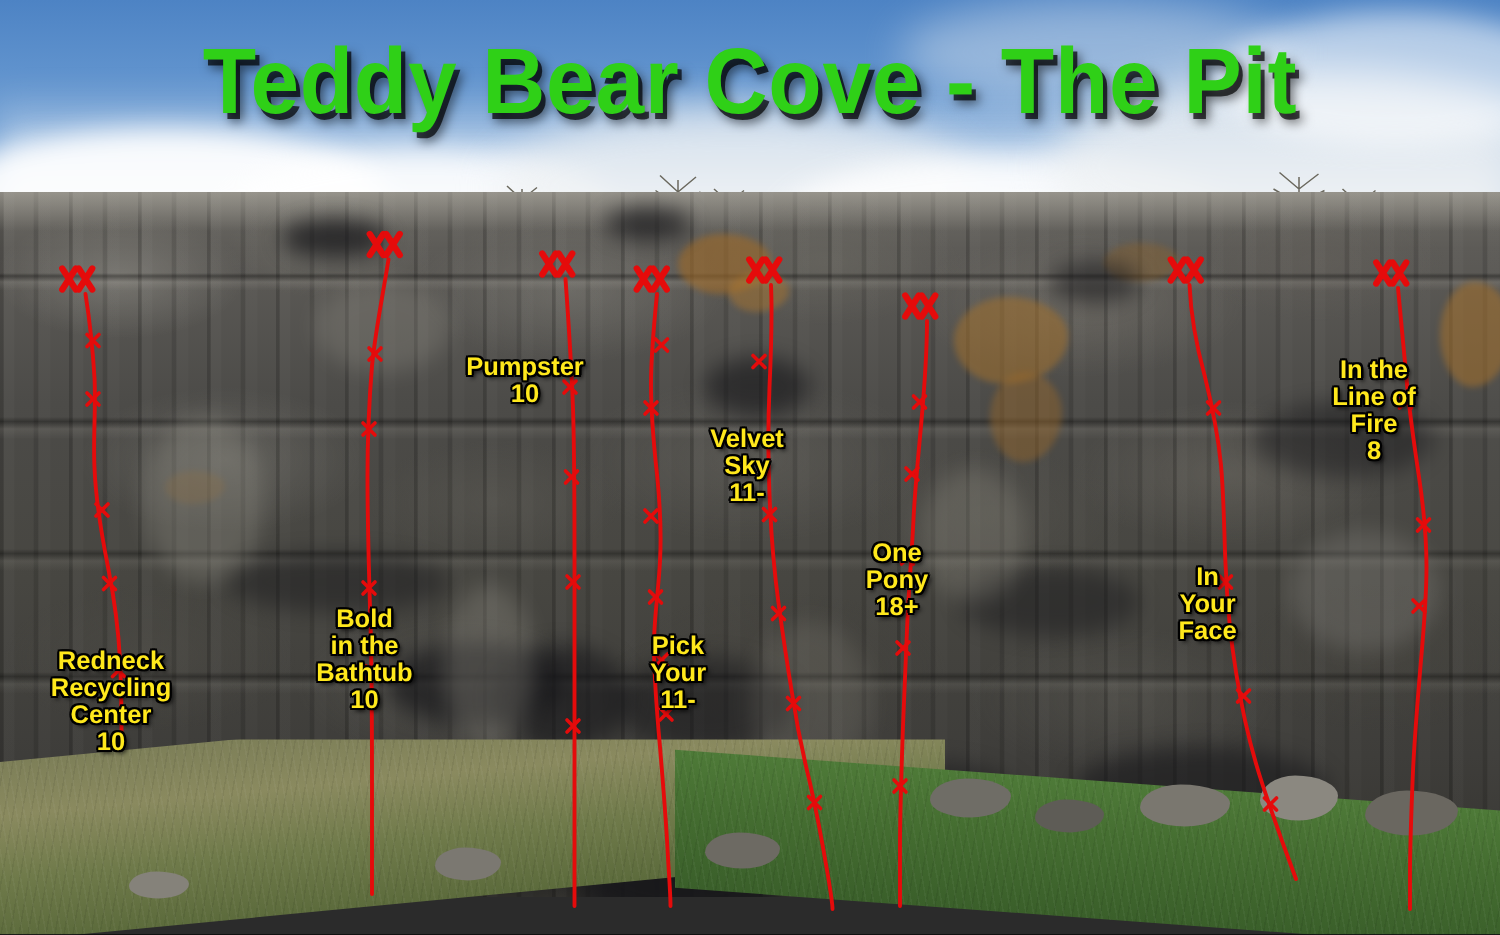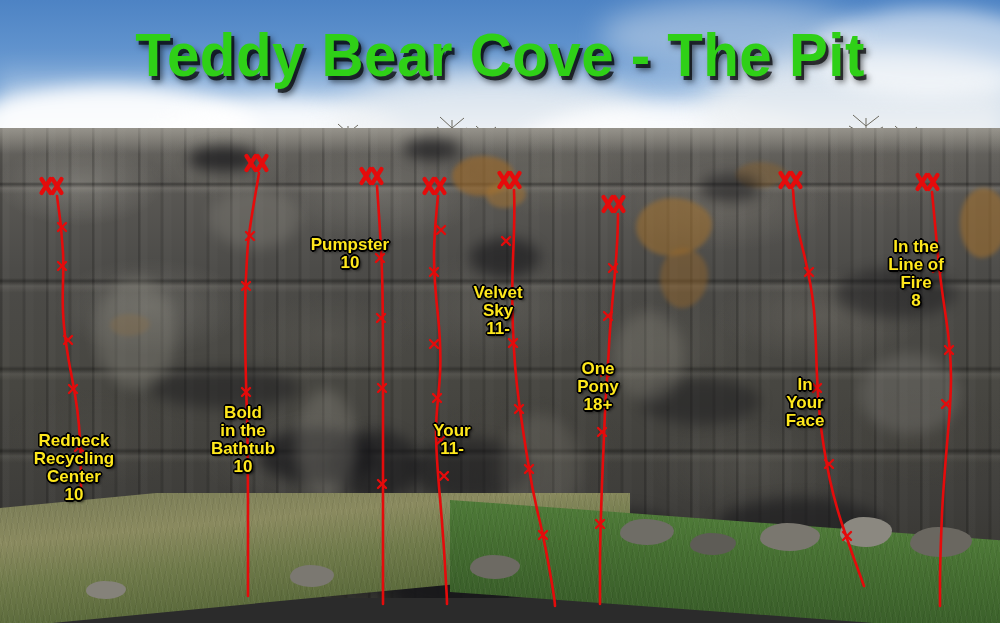--- a/index.html
+++ b/index.html
@@ -353,20 +353,21 @@
         <div>Bold</div>
         <div>in the</div>
         <div>Bathtub</div>
         <div>10</div>
       </div>
       <div class="rlabel" style="left: 260px; top: 236px; width: 180px;">
         <div>Pumpster</div>
         <div>10</div>
       </div>
       <div class="rlabel" style="left: 362px; top: 422px; width: 180px;">
+        <div>Pick</div>
         <div>Your</div>
         <div>11-</div>
       </div>
       <div class="rlabel" style="left: 408px; top: 284px; width: 180px;">
         <div>Velvet</div>
         <div>Sky</div>
         <div>11-</div>
       </div>
       <div class="rlabel" style="left: 508px; top: 360px; width: 180px;">
         <div>One</div>

